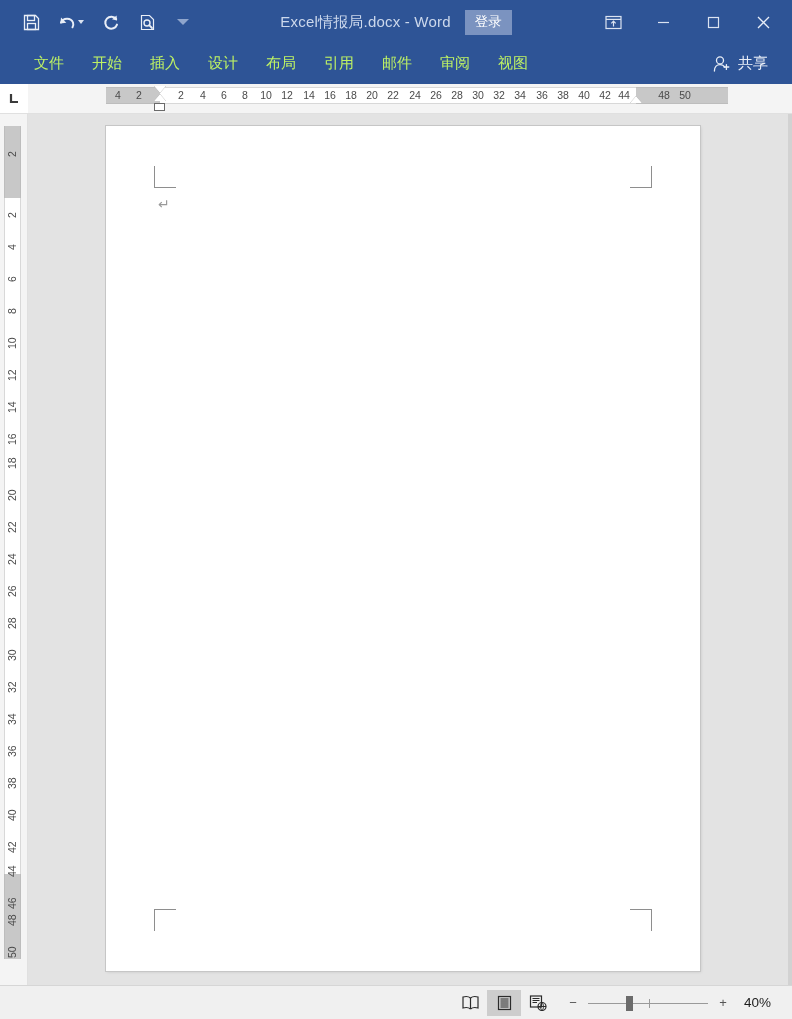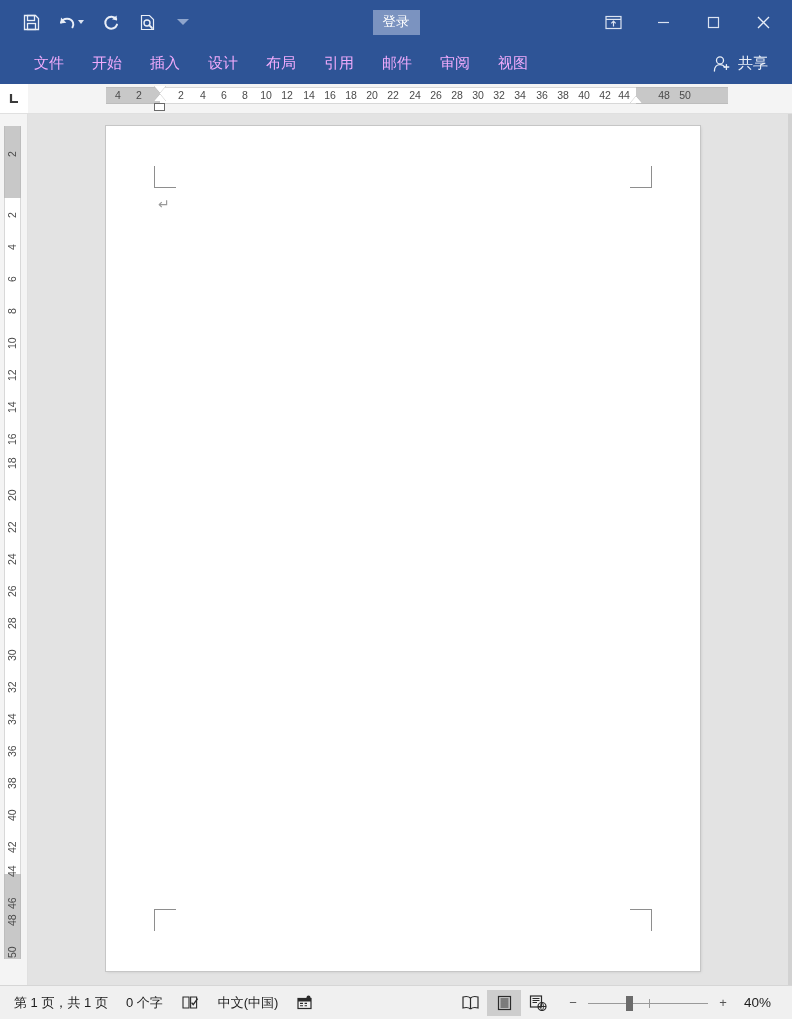--- a/index.html
+++ b/index.html
@@ -81,21 +81,21 @@
   .ribbon {
     height: 40px;
     background: #2e5496;
     display: flex;
     align-items: center;
     padding-left: 20px;
     flex: none;
     position: relative;
   }
   .tab {
-    color: #f0abfc;
+    color: #bef264;
     font-size: 15px;
     padding: 6px 14px 7px;
     white-space: nowrap;
     cursor: pointer;
   }
   .tellme {
     display: flex; align-items: center; gap: 7px;
     margin-left: 14px;
     padding: 5px 10px 6px 6px;
     cursor: pointer;
@@ -327,20 +327,21 @@
         <path d="M10.2 11.2 L13 14" stroke="#e9eef7" stroke-width="1.8" stroke-linecap="round"></path>
       </svg>
     </div>
 
     <div class="qat-more" title="自定义快速访问工具栏">
       <span class="caret-dn-lg"></span>
     </div>
   </div>
 
   <div class="title-center">
+    <span class="doc-title">Excel情报局.docx  -  Word</span>
     <span class="signin">登录</span>
   </div>
 
   <div class="win-ctrls">
     <div class="win-btn" title="功能区显示选项">
       <svg width="17" height="15" viewBox="0 0 17 15">
         <rect x="1" y="1.5" width="15" height="12" fill="none" stroke="#dbe3f1" stroke-width="1.2"></rect>
         <path d="M1 4.4 H16" stroke="#dbe3f1" stroke-width="1.2"></path>
         <path d="M8.5 11.5 V6.4 M6.3 8.4 L8.5 6.2 L10.7 8.4" fill="none" stroke="#dbe3f1" stroke-width="1.2"></path>
       </svg>
@@ -467,40 +468,20 @@
       <div class="corner tr"></div>
       <div class="corner bl"></div>
       <div class="corner br"></div>
       <div class="pilcrow">↵</div>
     </div>
     <div class="scroll-edge"></div>
   </div>
 </div>
 
 <div class="statusbar">
-  <div class="st-left">
-    <div class="st-item">第 1 页，共 1 页</div>
-    <div class="st-item">0 个字</div>
-    <div class="st-item" title="校对">
-      <svg width="19" height="15" viewBox="0 0 19 15">
-        <path d="M2 2 H8 V13 H2 Z" fill="none" stroke="#2b2b2b" stroke-width="1.1"></path>
-        <path d="M9.6 2 H15.6 V13 H9.6 Z" fill="none" stroke="#2b2b2b" stroke-width="1.1"></path>
-        <path d="M10.6 7.6 L12.2 9.6 L16.6 3.6" fill="none" stroke="#2b2b2b" stroke-width="1.4"></path>
-      </svg>
-    </div>
-    <div class="st-item">中文(中国)</div>
-    <div class="st-item" title="宏录制">
-      <svg width="17" height="15" viewBox="0 0 17 15">
-        <rect x="2" y="3.5" width="13" height="10" fill="none" stroke="#2b2b2b" stroke-width="1.2"></rect>
-        <rect x="2" y="3.5" width="13" height="3" fill="#2b2b2b"></rect>
-        <circle cx="12.5" cy="2.6" r="2" fill="#2b2b2b"></circle>
-        <path d="M4 8.4 H7 M8.6 8.4 H11 M4 10.8 H7 M8.6 10.8 H11" stroke="#2b2b2b" stroke-width="1.1"></path>
-      </svg>
-    </div>
-  </div>
 
   <div class="st-right">
     <div class="viewbtn" title="阅读视图">
       <svg width="19" height="16" viewBox="0 0 19 16">
         <path d="M9.5 3 C7.5 1.3, 4.5 1.3, 2 2 V13 C4.5 12.3, 7.5 12.3, 9.5 14" fill="none" stroke="#2b2b2b" stroke-width="1.2"></path>
         <path d="M9.5 3 C11.5 1.3, 14.5 1.3, 17 2 V13 C14.5 12.3, 11.5 12.3, 9.5 14" fill="none" stroke="#2b2b2b" stroke-width="1.2"></path>
         <path d="M9.5 3 V14" stroke="#2b2b2b" stroke-width="1.2"></path>
       </svg>
     </div>
     <div class="viewbtn active" title="页面视图">

